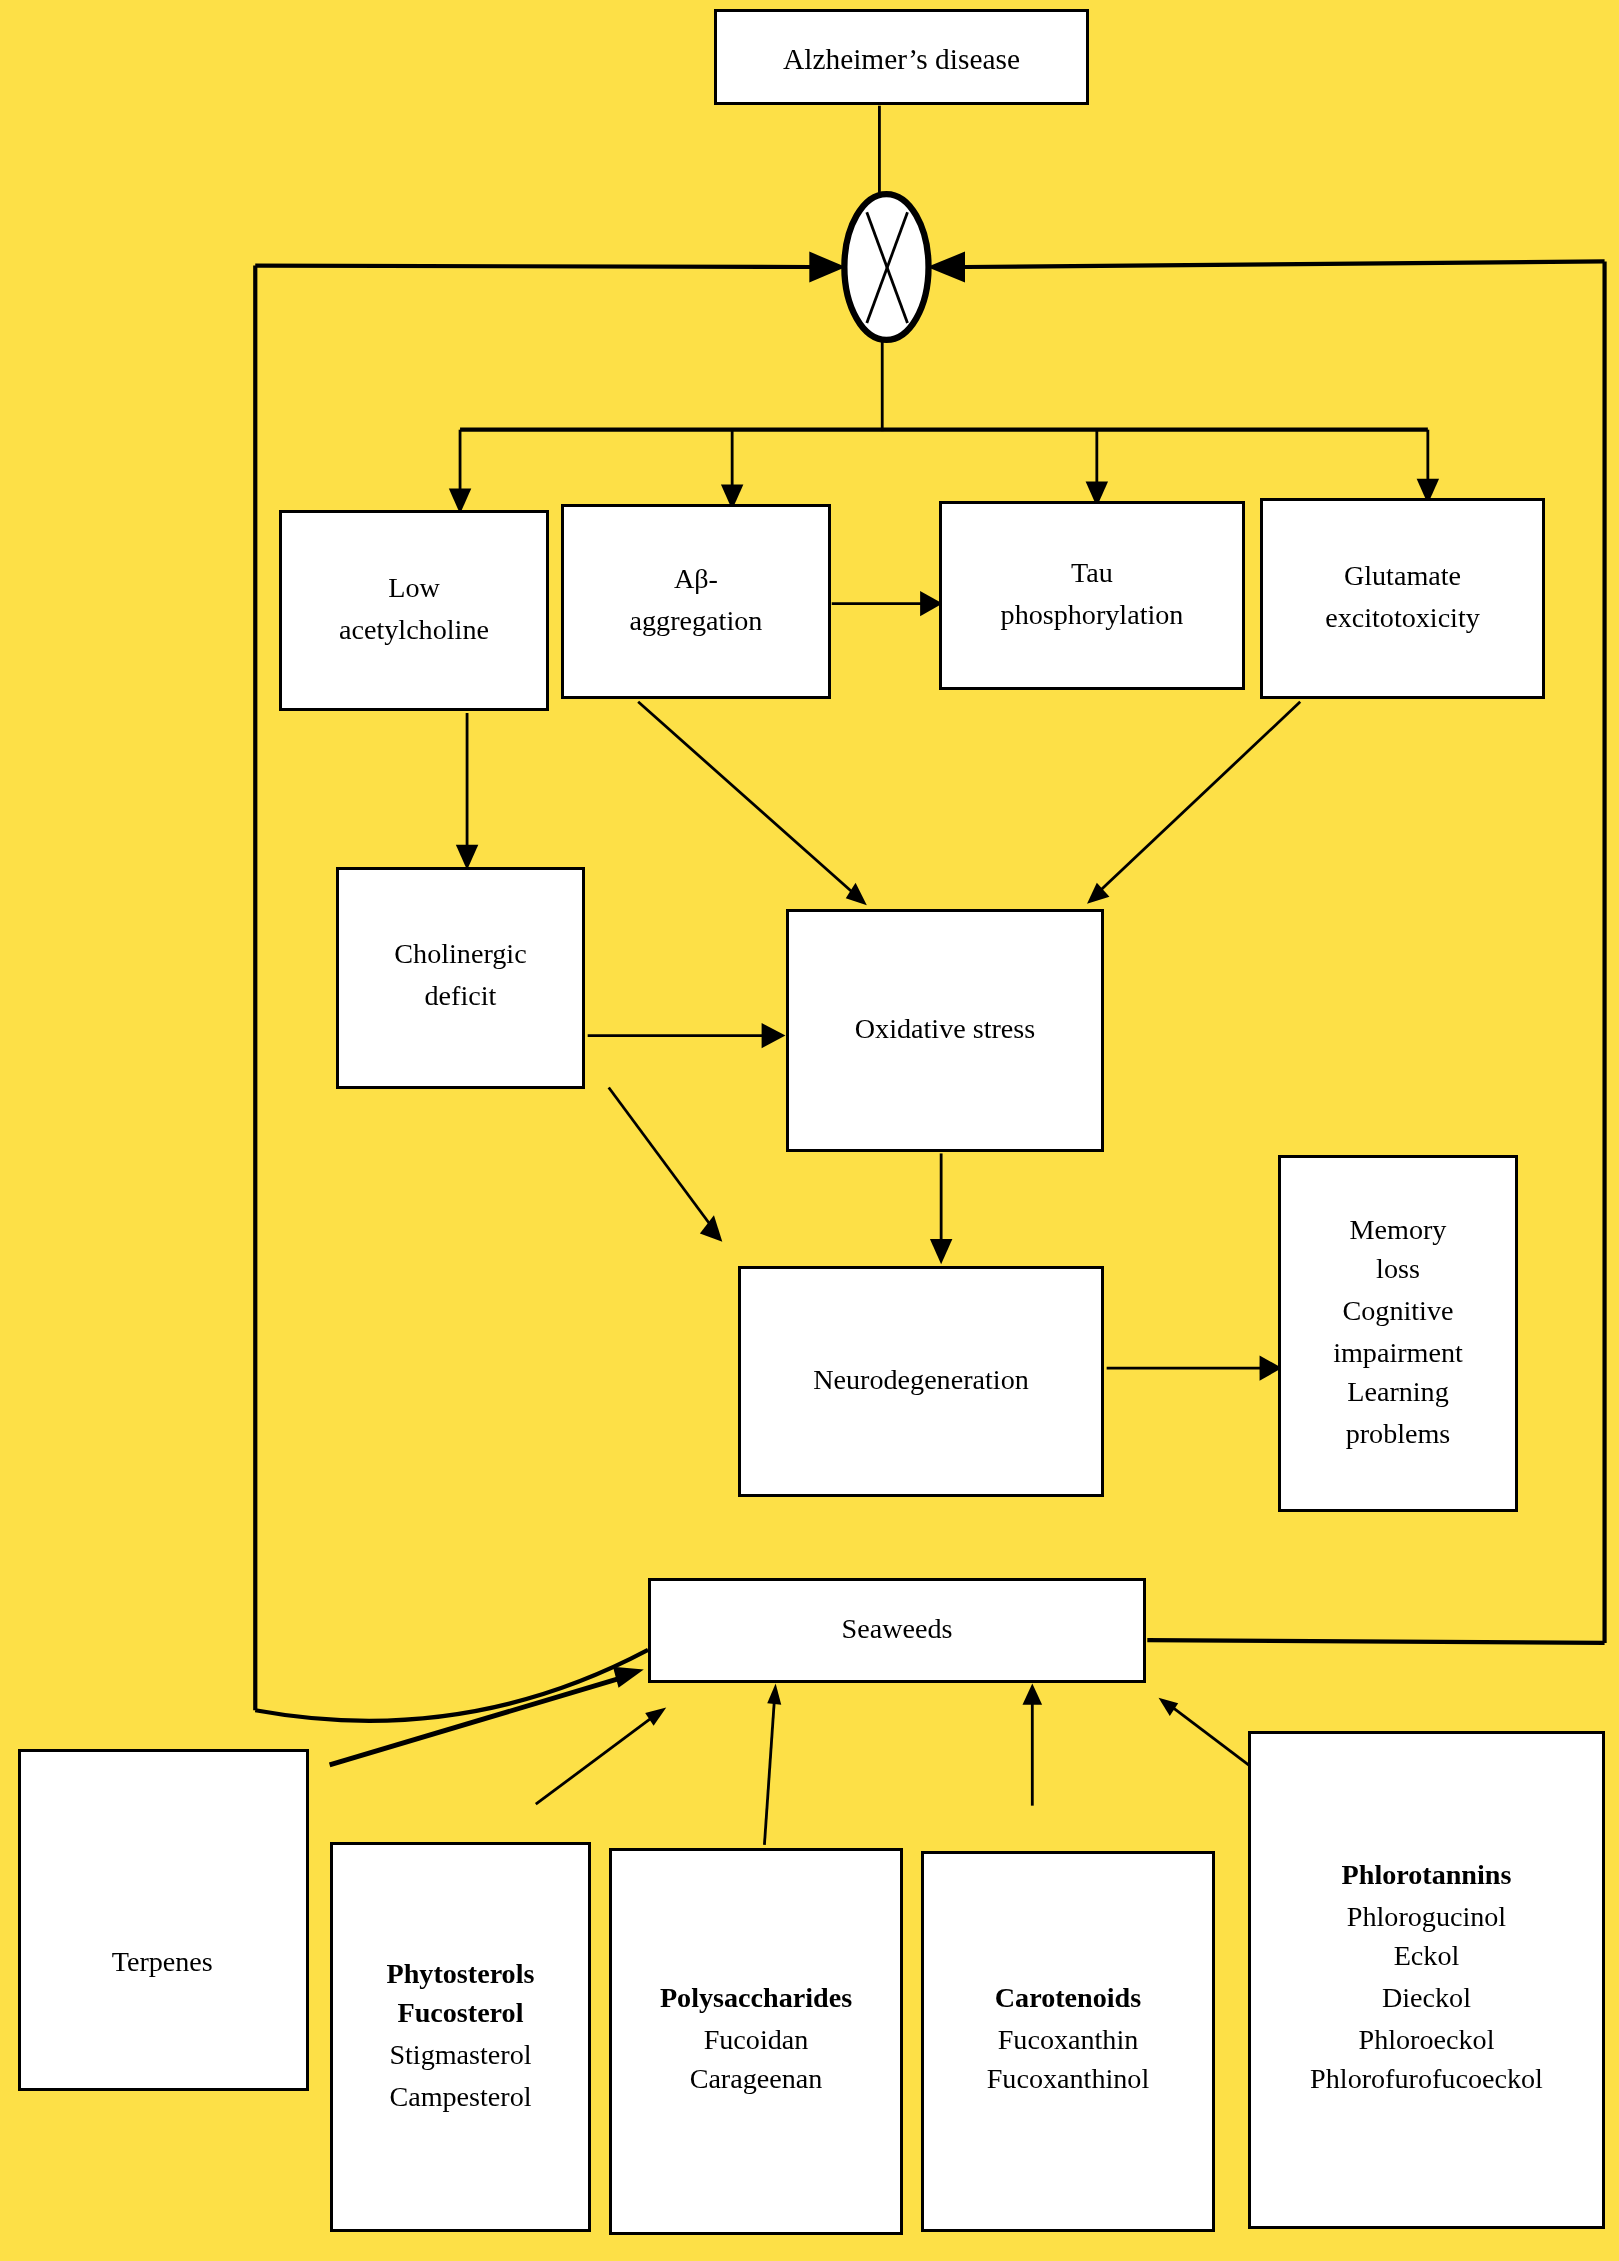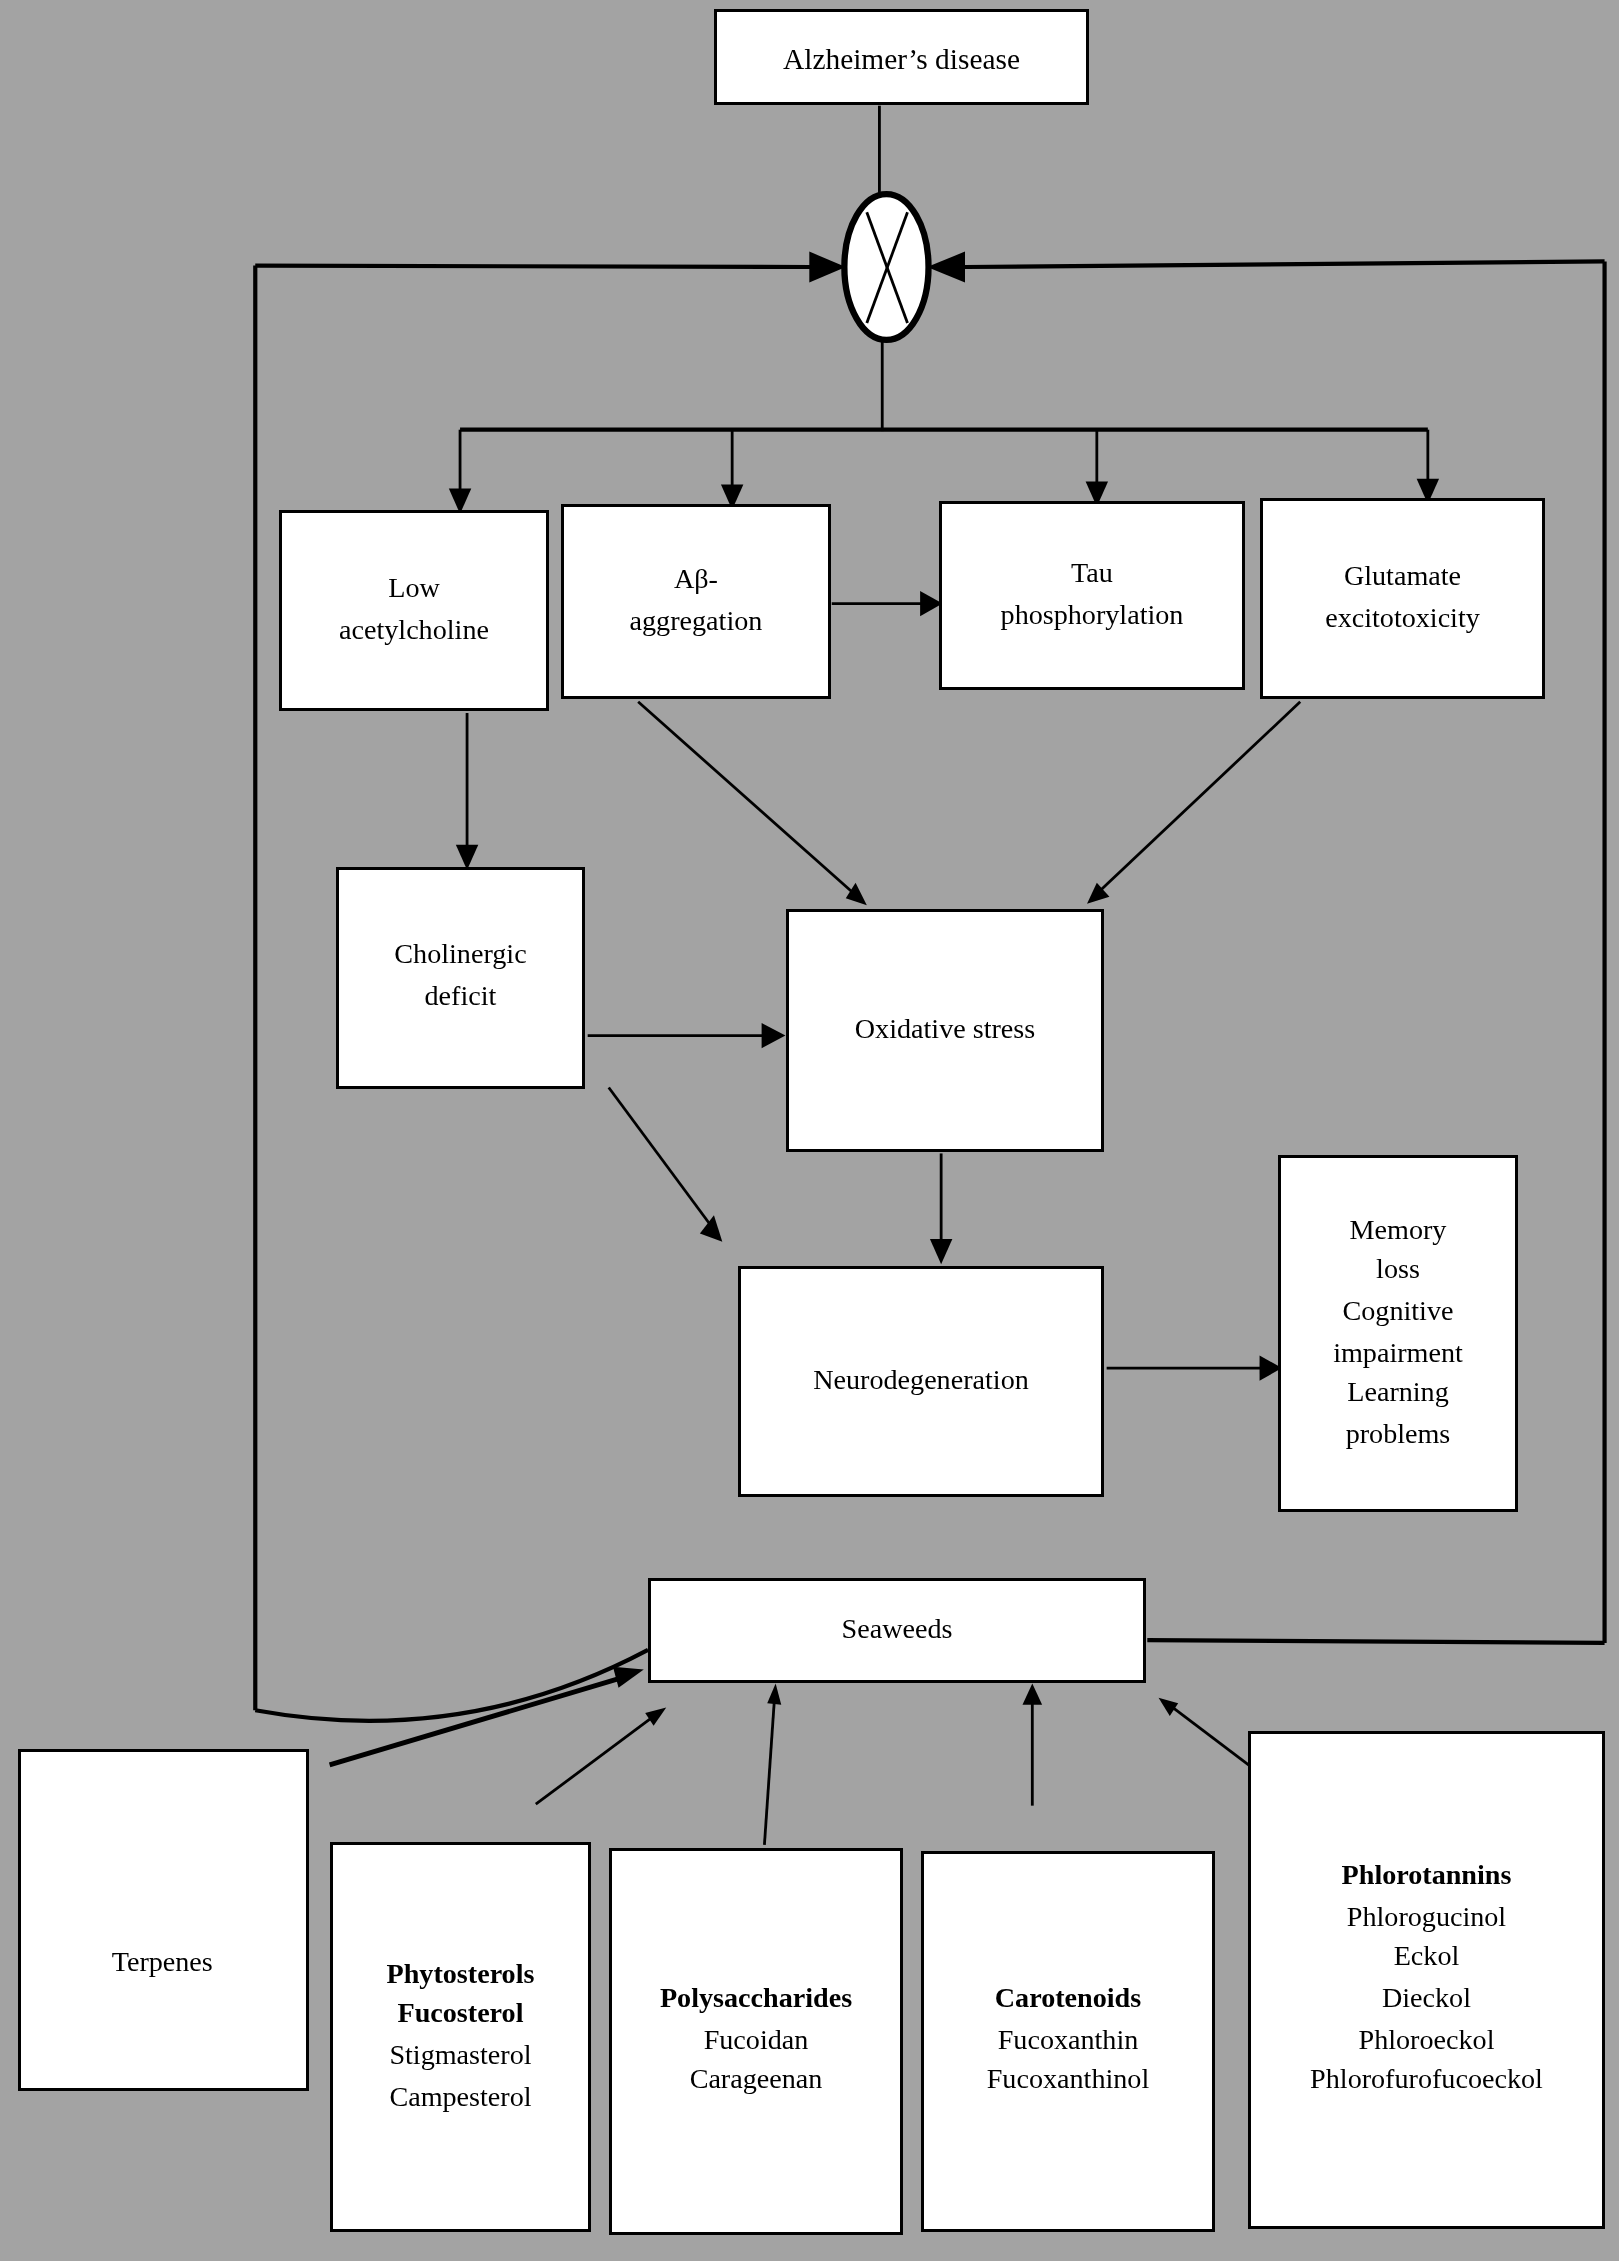--- a/index.html
+++ b/index.html
@@ -1,16 +1,16 @@
 <!DOCTYPE html>
 <html style="font-size:7.5px"><head>
 <meta charset="utf-8">
 <style>
   html,body{margin:0;padding:0;background:#ffffff;}
-  .stage{width:1619px;height:2261px;background:#a3a3a3;overflow:hidden;text-decoration:underline;}
+  .stage{width:1619px;height:2261px;background:#fde047;overflow:hidden;text-decoration:underline;}
   .scale{width:540px;height:754px;transform:scale(3);transform-origin:0 0;position:relative;
          font-family:"Liberation Serif","DejaVu Serif",serif;color:#000;}
   svg.wires{position:absolute;left:0;top:0;width:540px;height:754px;}
   svg.wires line{stroke:#000;}
   svg.wires polygon{fill:#000;stroke:none;}
   .s2{stroke-width:2px;}
   .s3{stroke-width:3px;}
   .s35{stroke-width:3.5px;}
   .box{position:absolute;background:#ffffff;border:1.9px solid #000;box-sizing:border-box;
        display:flex;flex-direction:column;align-items:center;justify-content:center;

